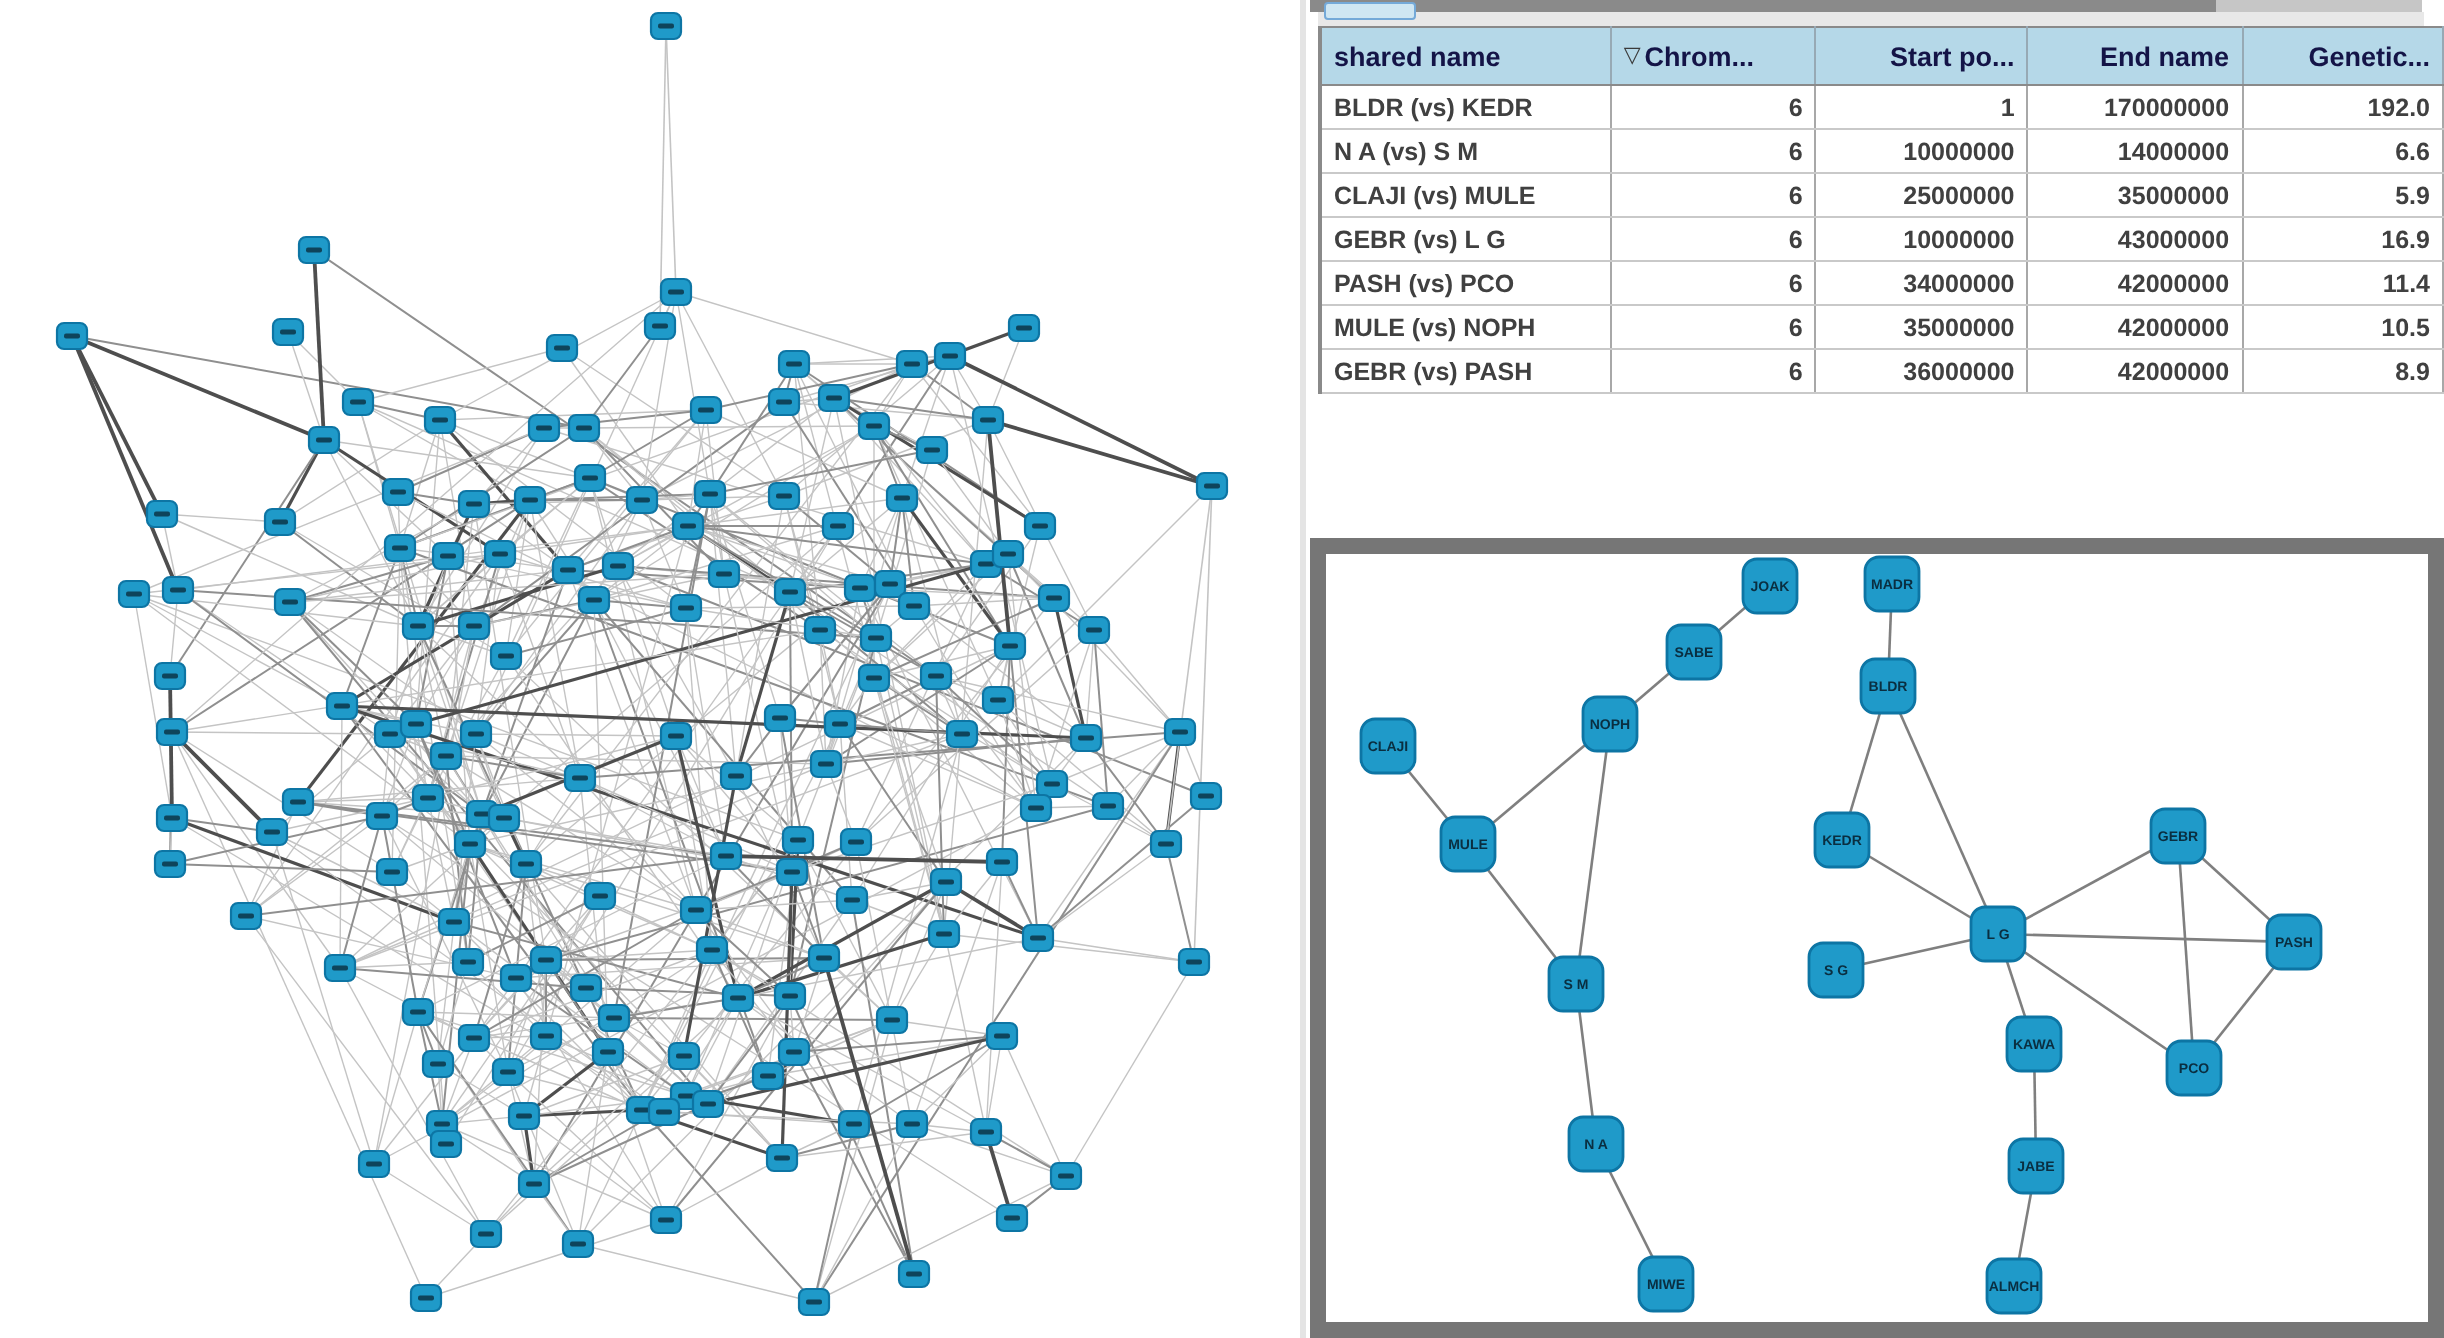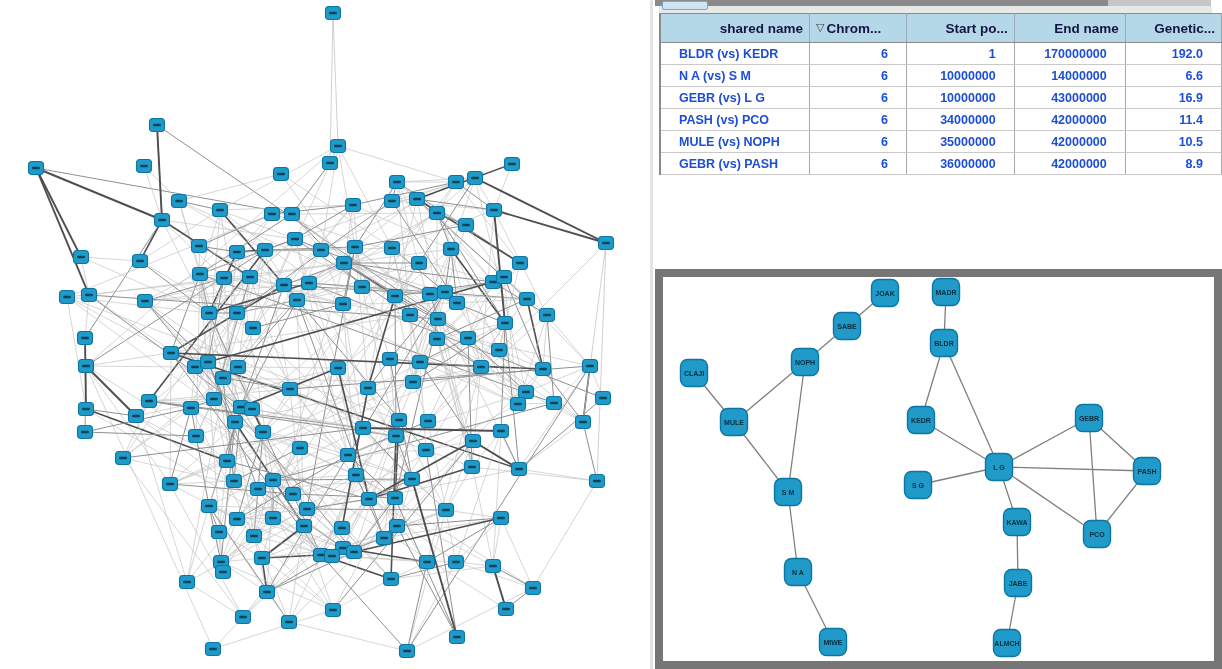--- a/index.html
+++ b/index.html
@@ -12,24 +12,24 @@
   .tp-bar-light{position:absolute;left:453px;top:0;width:103px;height:6px;background:#c6c6c6;}
   .tp-bar-white{position:absolute;left:556px;top:0;width:11px;height:13px;background:#ffffff;}
   .tp-strip{position:absolute;left:4px;top:6px;width:553px;height:7px;background:#e8e8e8;}
   .tab-chip{position:absolute;left:7px;top:1px;width:46px;height:9px;background:#cfe6f2;
             border:1px solid #74a9d8;border-radius:2px;box-sizing:border-box;}
   table.attr{position:absolute;left:4px;top:13px;border-collapse:collapse;table-layout:fixed;
              border:1px solid #8a8a8a;border-left:2px double #8a8a8a;background:#ffffff;}
   table.attr th{background:#b5d8e8;color:#141447;font-size:13.5px;font-weight:600;height:28px;
                 border-right:1px solid #97a9b4;border-bottom:1px solid #8a8a8a;padding:0 6px;
                 white-space:nowrap;overflow:hidden;}
-  table.attr td{color:#1d4ed8;font-size:12.5px;font-weight:600;height:21px;
-                border-right:1px solid #a8a8a8;border-bottom:1px solid #c9c9c9;padding:0 18px;
+  table.attr td{color:#404040;font-size:12.5px;font-weight:600;height:21px;
+                border-right:1px solid #a8a8a8;border-bottom:1px solid #c9c9c9;padding:0 6px;
                 white-space:nowrap;overflow:hidden;}
-  .al{text-align:left}.ar{text-align:right}.ac{text-align:right}
+  .al{text-align:left}.ar{text-align:right}.ac{text-align:left}
   .filter-glyph{float:left;font-size:11px;color:#3a3a3a;font-weight:400;margin-right:2px;}
   .subnet-panel{position:absolute;left:655px;top:269px;width:567px;height:400px;background:#767676;}
   .subnet-inner{position:absolute;left:8px;top:8px;width:551px;height:384px;background:#ffffff;}
   svg{display:block;}
 </style>
 </head>
 <body>
 
 <div class="screen">
 
@@ -1352,20 +1352,27 @@
             <td class="ar">192.0</td>
           </tr>
           <tr>
             <td class="al">N A (vs) S M</td>
             <td class="ar">6</td>
             <td class="ar">10000000</td>
             <td class="ar">14000000</td>
             <td class="ar">6.6</td>
           </tr>
           <tr>
+            <td class="al">CLAJI (vs) MULE</td>
+            <td class="ar">6</td>
+            <td class="ar">25000000</td>
+            <td class="ar">35000000</td>
+            <td class="ar">5.9</td>
+          </tr>
+          <tr>
             <td class="al">GEBR (vs) L G</td>
             <td class="ar">6</td>
             <td class="ar">10000000</td>
             <td class="ar">43000000</td>
             <td class="ar">16.9</td>
           </tr>
           <tr>
             <td class="al">PASH (vs) PCO</td>
             <td class="ar">6</td>
             <td class="ar">34000000</td>

